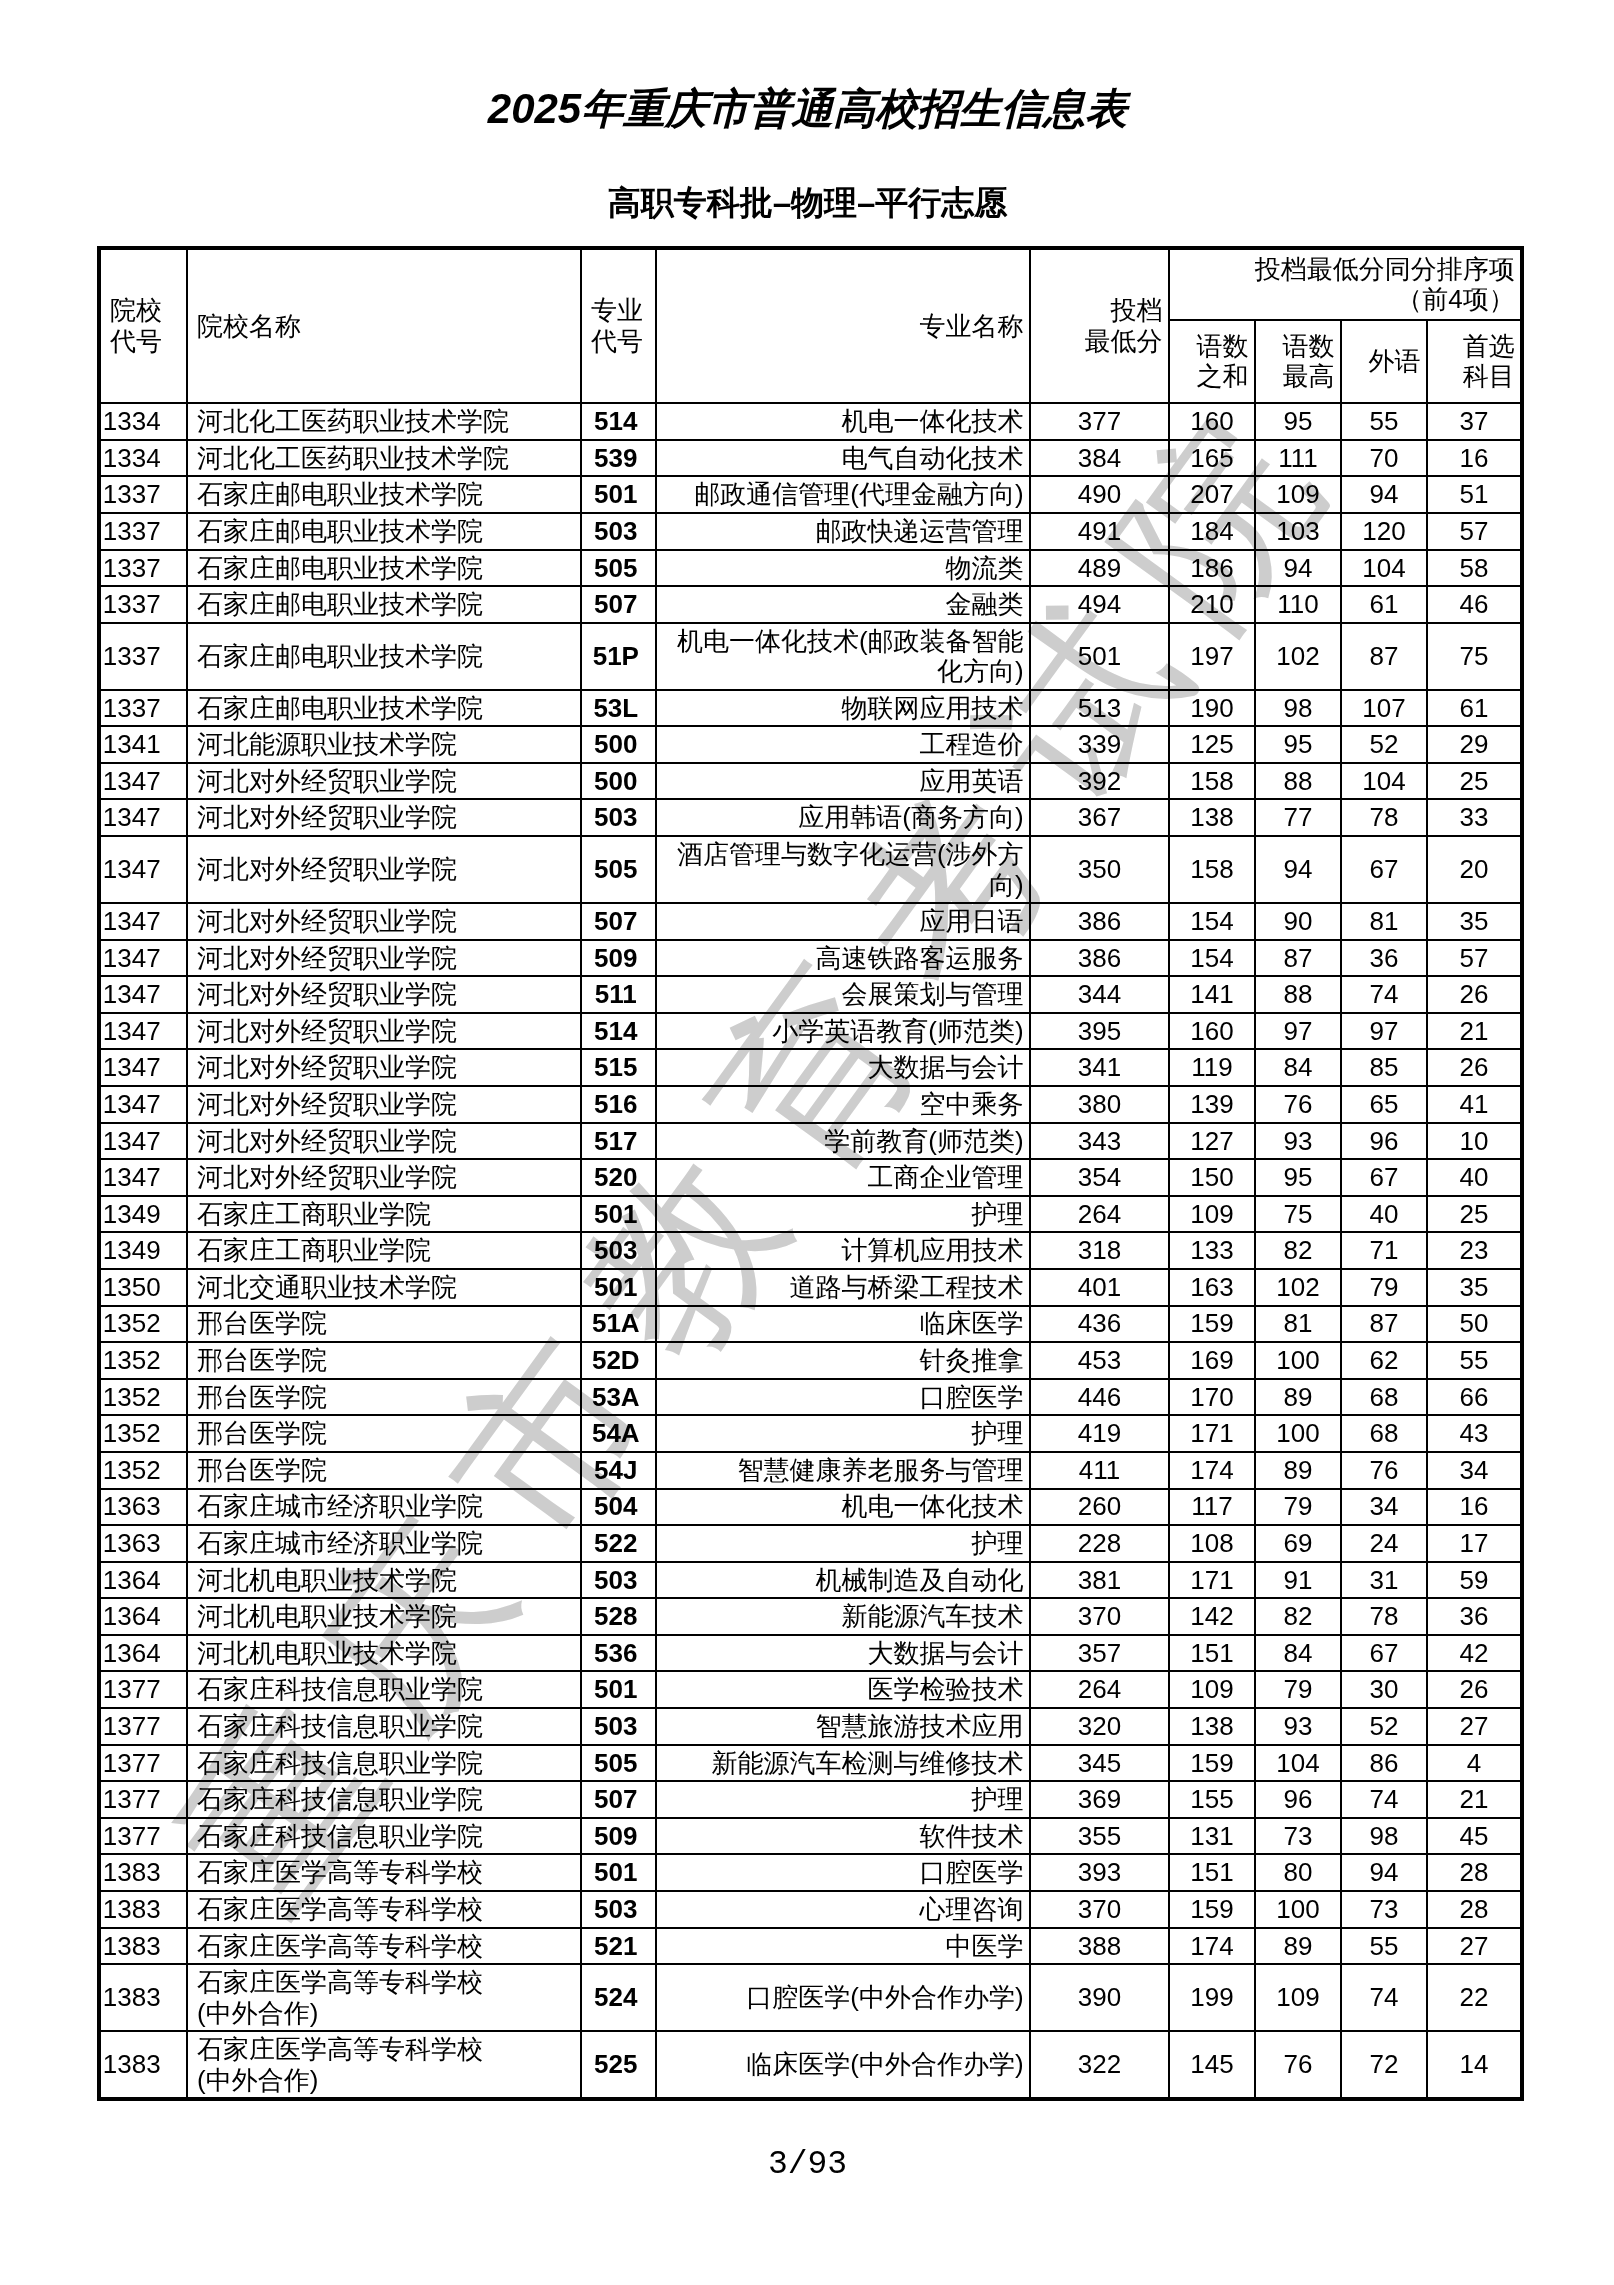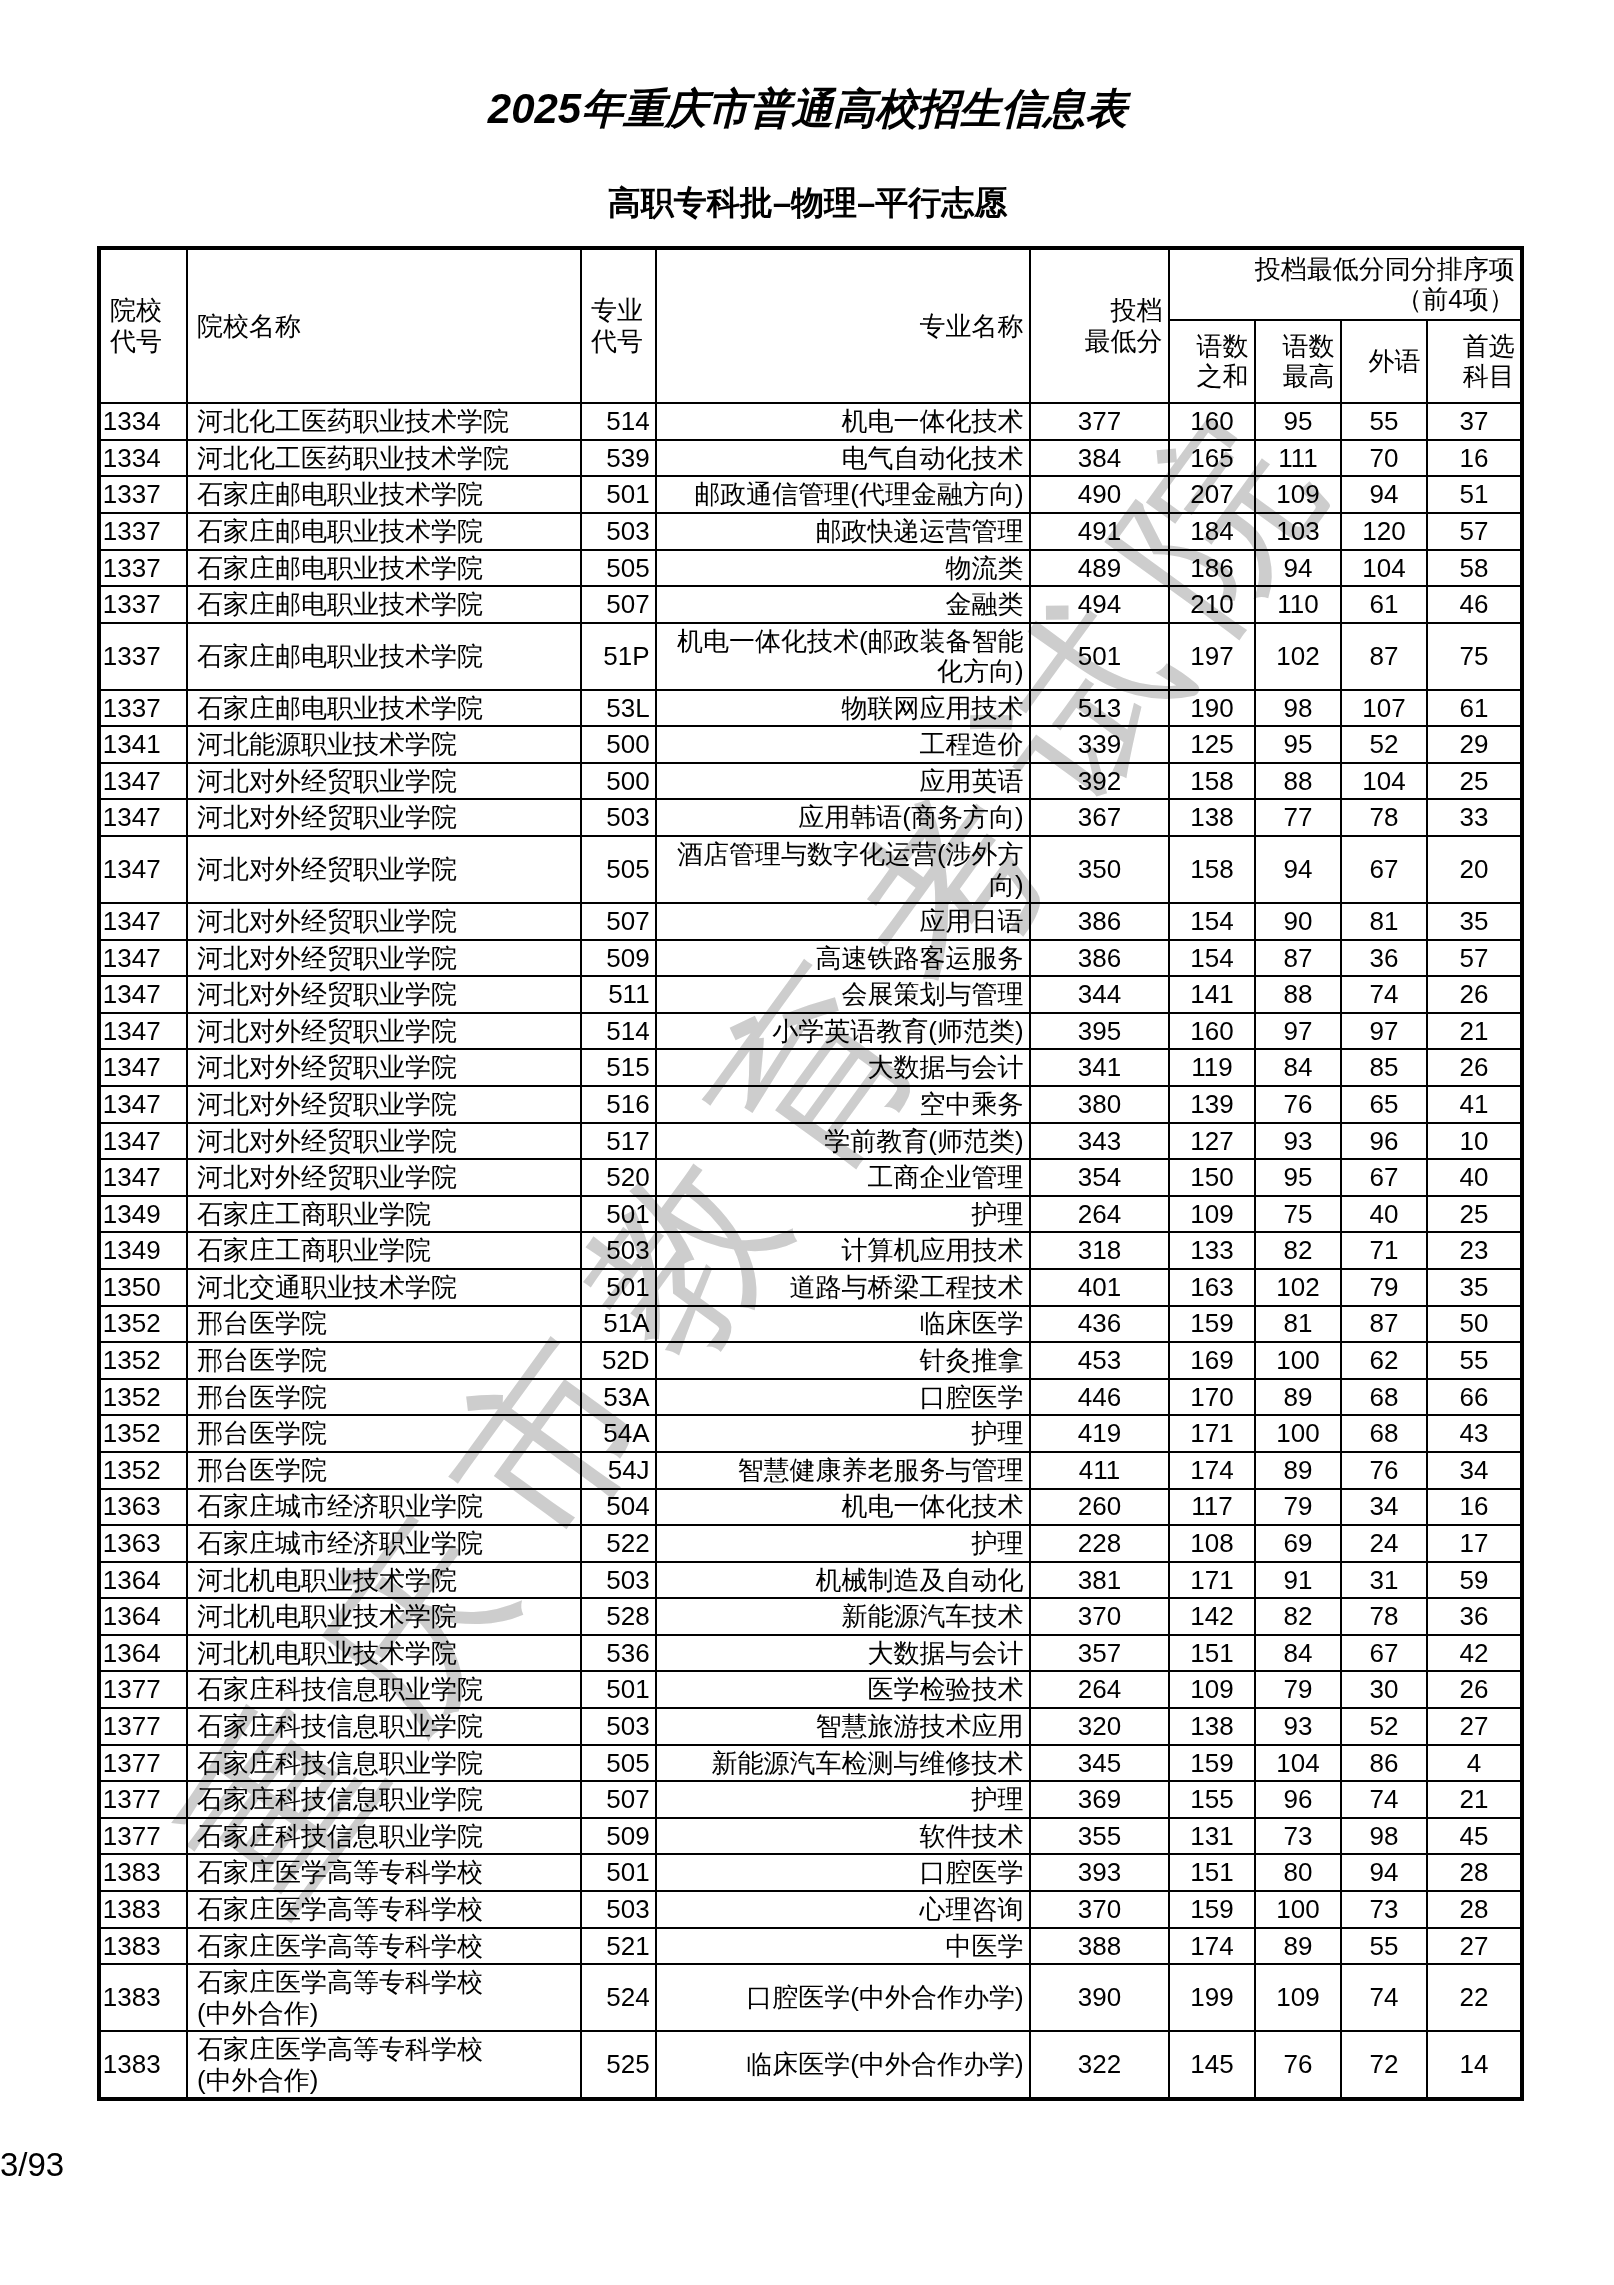--- a/index.html
+++ b/index.html
@@ -45,26 +45,26 @@
     padding:1.8px 5.4px;
   }
   thead th { text-align:right; }
   th.hleft { text-align:left; padding-left:9px; }
   .h1 th { height:65px; }
   .h2 th { height:78px; }
   th span { display:block; }
   td { height:31px; }
   td.c0 { text-align:left; padding:1.8px 1.8px; }
   td.c1 { text-align:left; padding-left:9px; white-space:pre-line; word-break:break-all; }
-  td.c2 { text-align:right; padding-left:0; }
+  td.c2 { text-align:center; padding-left:0;font-weight:bold; }
   td.c3 { text-align:right; padding-left:7.2px; word-break:break-all; }
   td.c4, td.c5, td.c6, td.c7, td.c8 { text-align:center; padding:1.8px 1.8px; }
   .page-number {
     position:absolute; top:2146px; left:0; width:100%;
-    font-size:33px; z-index:2;
+    text-align:center; font-size:33px; z-index:2;font-family:Liberation Mono, monospace;
   }
 </style>
 </head>
 <body>
 
 <div class="watermark">重庆市教育考试院</div>
 
 <div class="page-title">2025年重庆市普通高校招生信息表</div>
 <div class="page-subtitle">高职专科批–物理–平行志愿</div>
 

